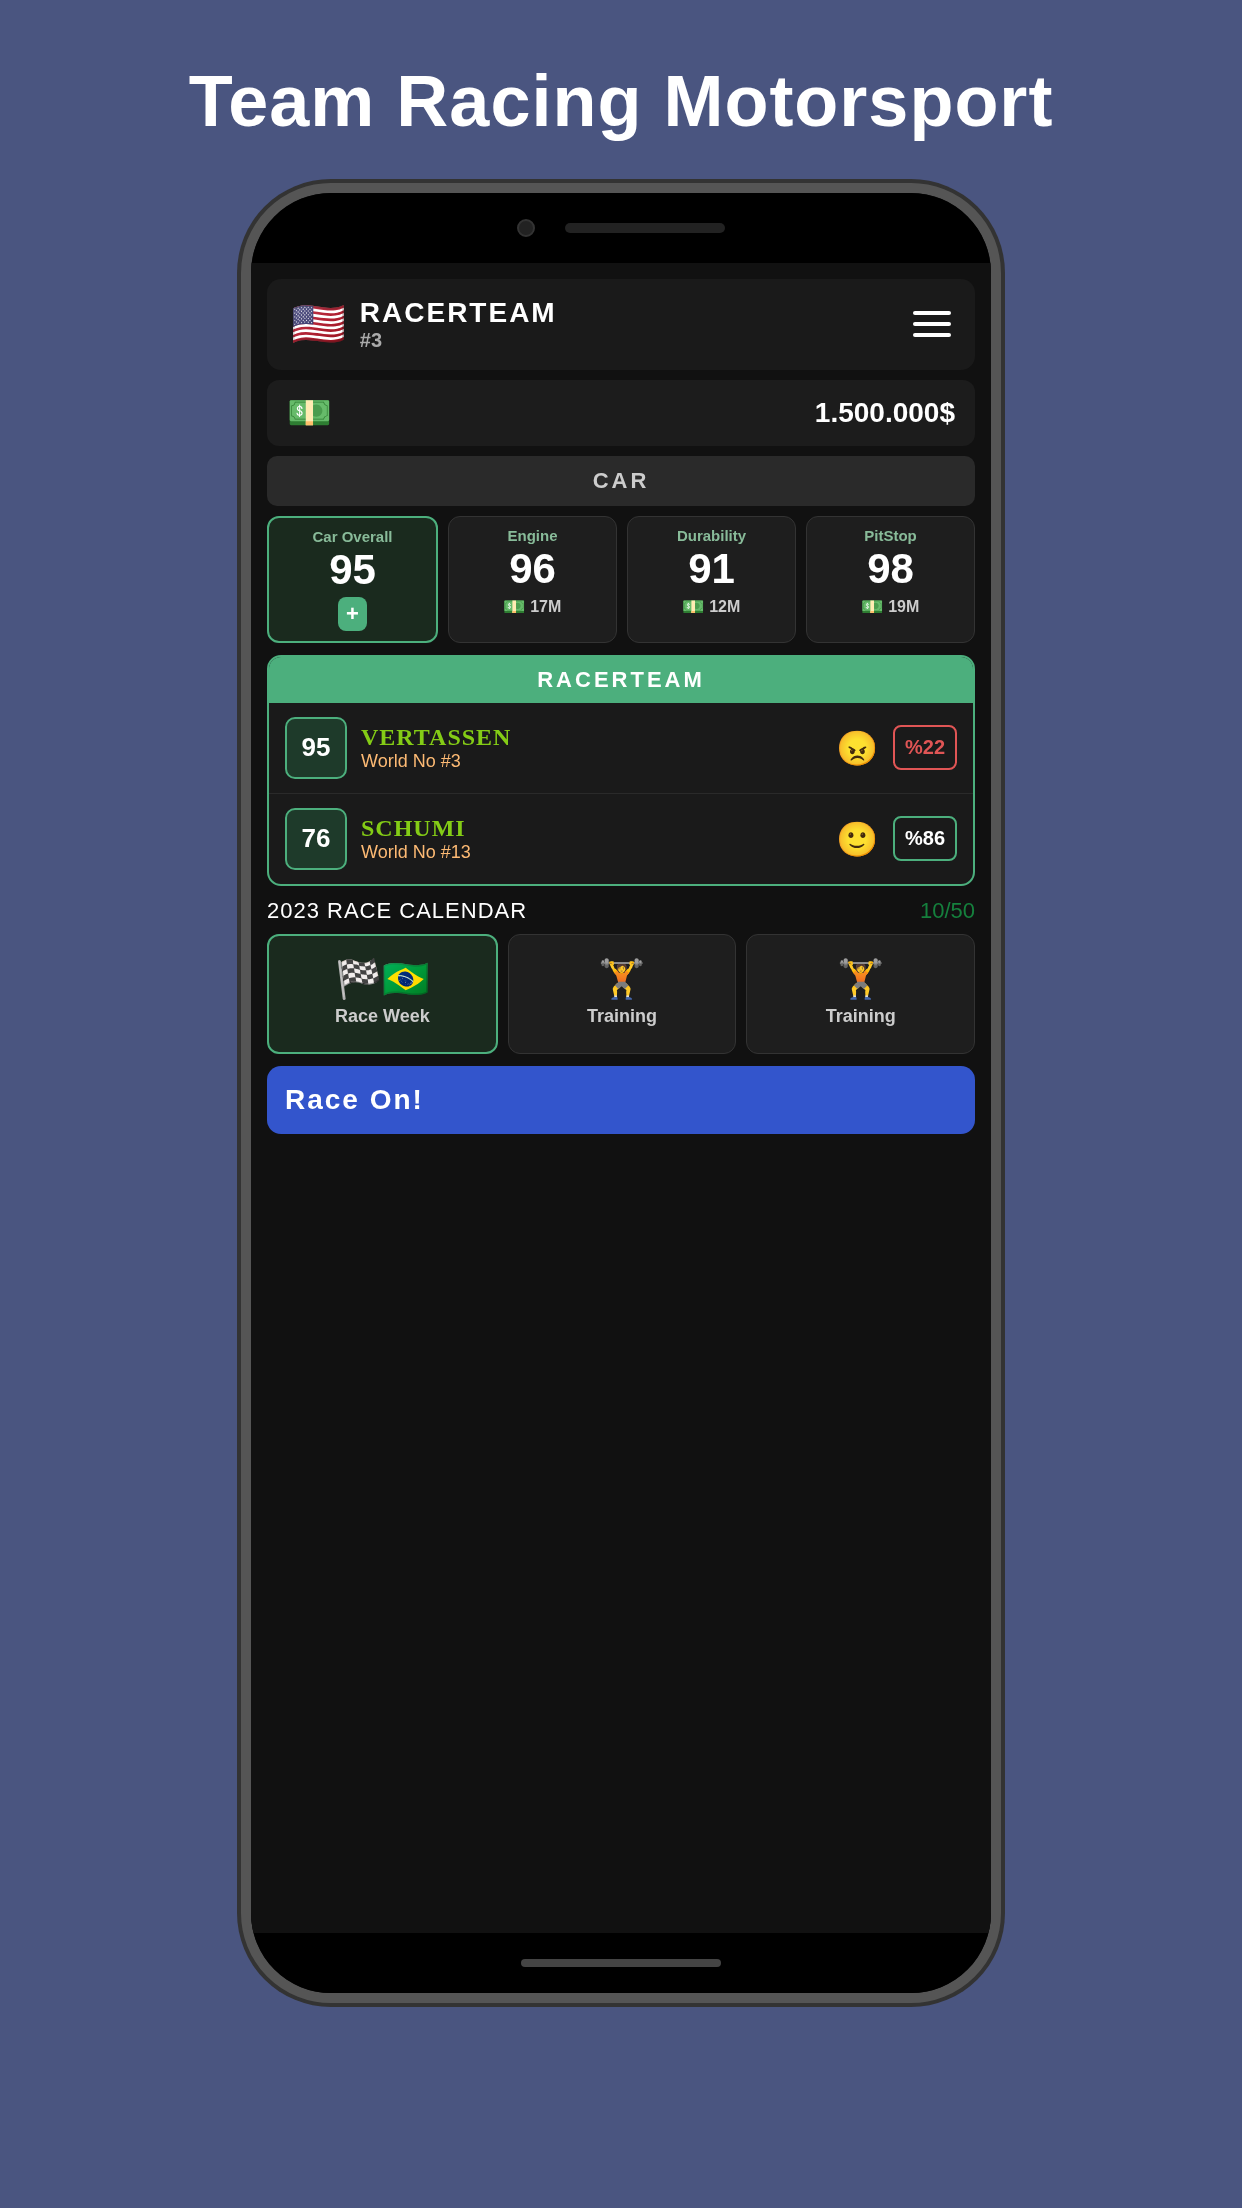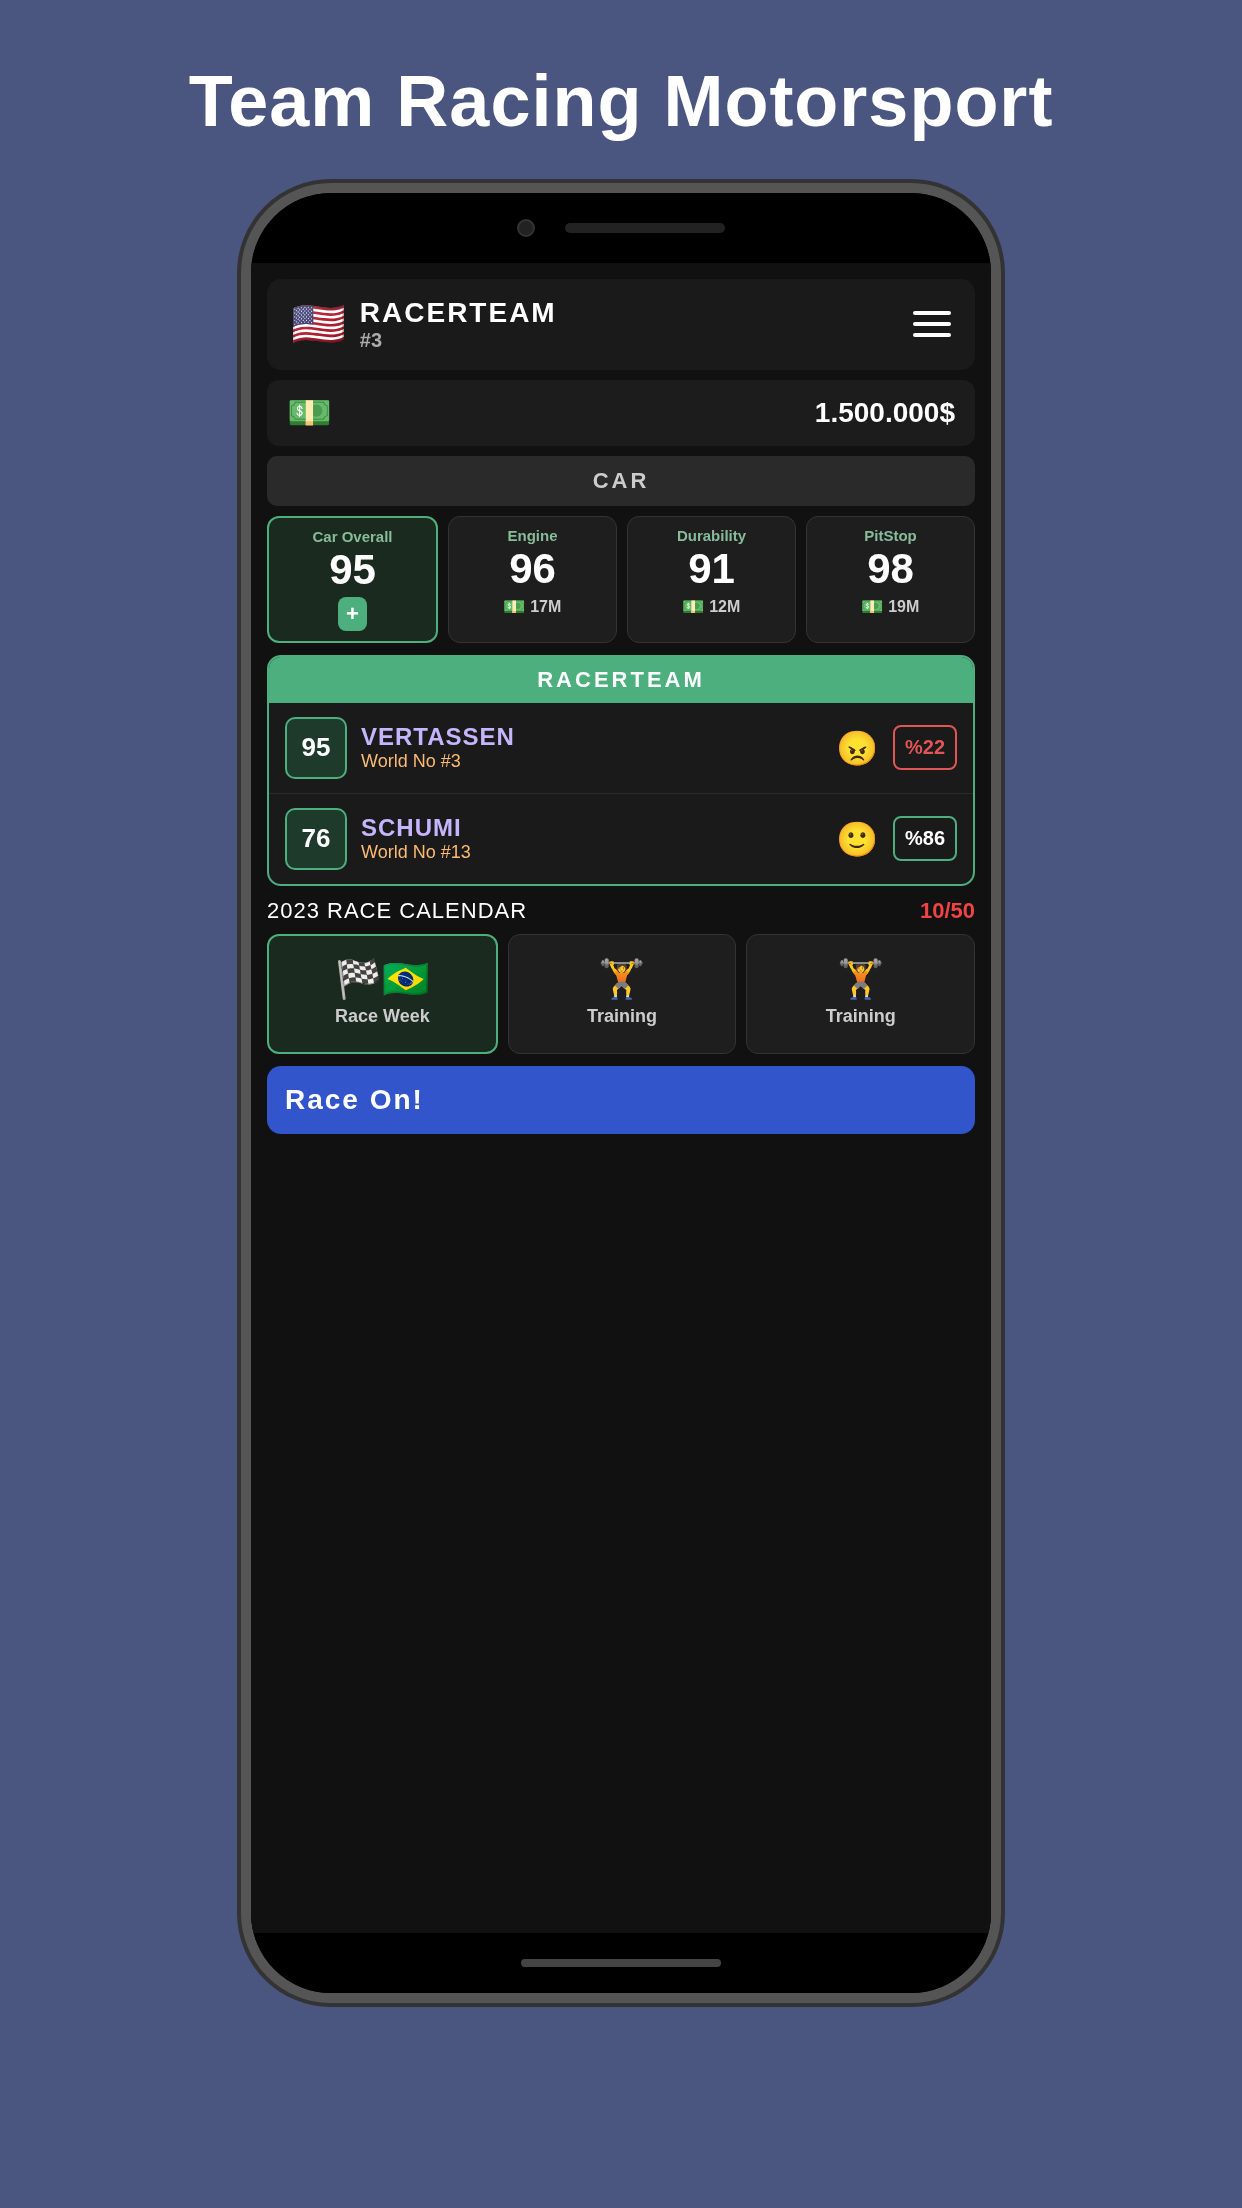--- a/index.html
+++ b/index.html
@@ -243,24 +243,25 @@
       font-weight: 900;
       width: 62px;
       height: 62px;
       border-radius: 10px;
       display: flex;
       align-items: center;
       justify-content: center;
     }
     .driver-info { flex: 1; }
     .driver-name {
-      color: #c4b5fd;
+      color: #84cc16;
       font-size: 24px;
       font-weight: 900;
       letter-spacing: 1px;
+      font-family: Liberation Serif, serif;
     }
     .driver-rank {
       color: #fdba74;
       font-size: 18px;
     }
     .driver-mood {
       font-size: 34px;
     }
     .driver-condition {
       border: 2px solid;
@@ -282,23 +283,23 @@
       align-items: center;
       margin-bottom: 10px;
     }
     .calendar-title {
       color: white;
       font-size: 22px;
       font-weight: 400;
       letter-spacing: 1px;
     }
     .calendar-progress {
-      color: #ef4444;
+      color: #15803d;
       font-size: 22px;
-      font-weight: 700;
+      font-weight: 400;
     }
     .calendar-items {
       display: flex;
       gap: 10px;
     }
     .calendar-item {
       flex: 1;
       background: #1e1e1e;
       border-radius: 12px;
       padding: 14px 10px;

